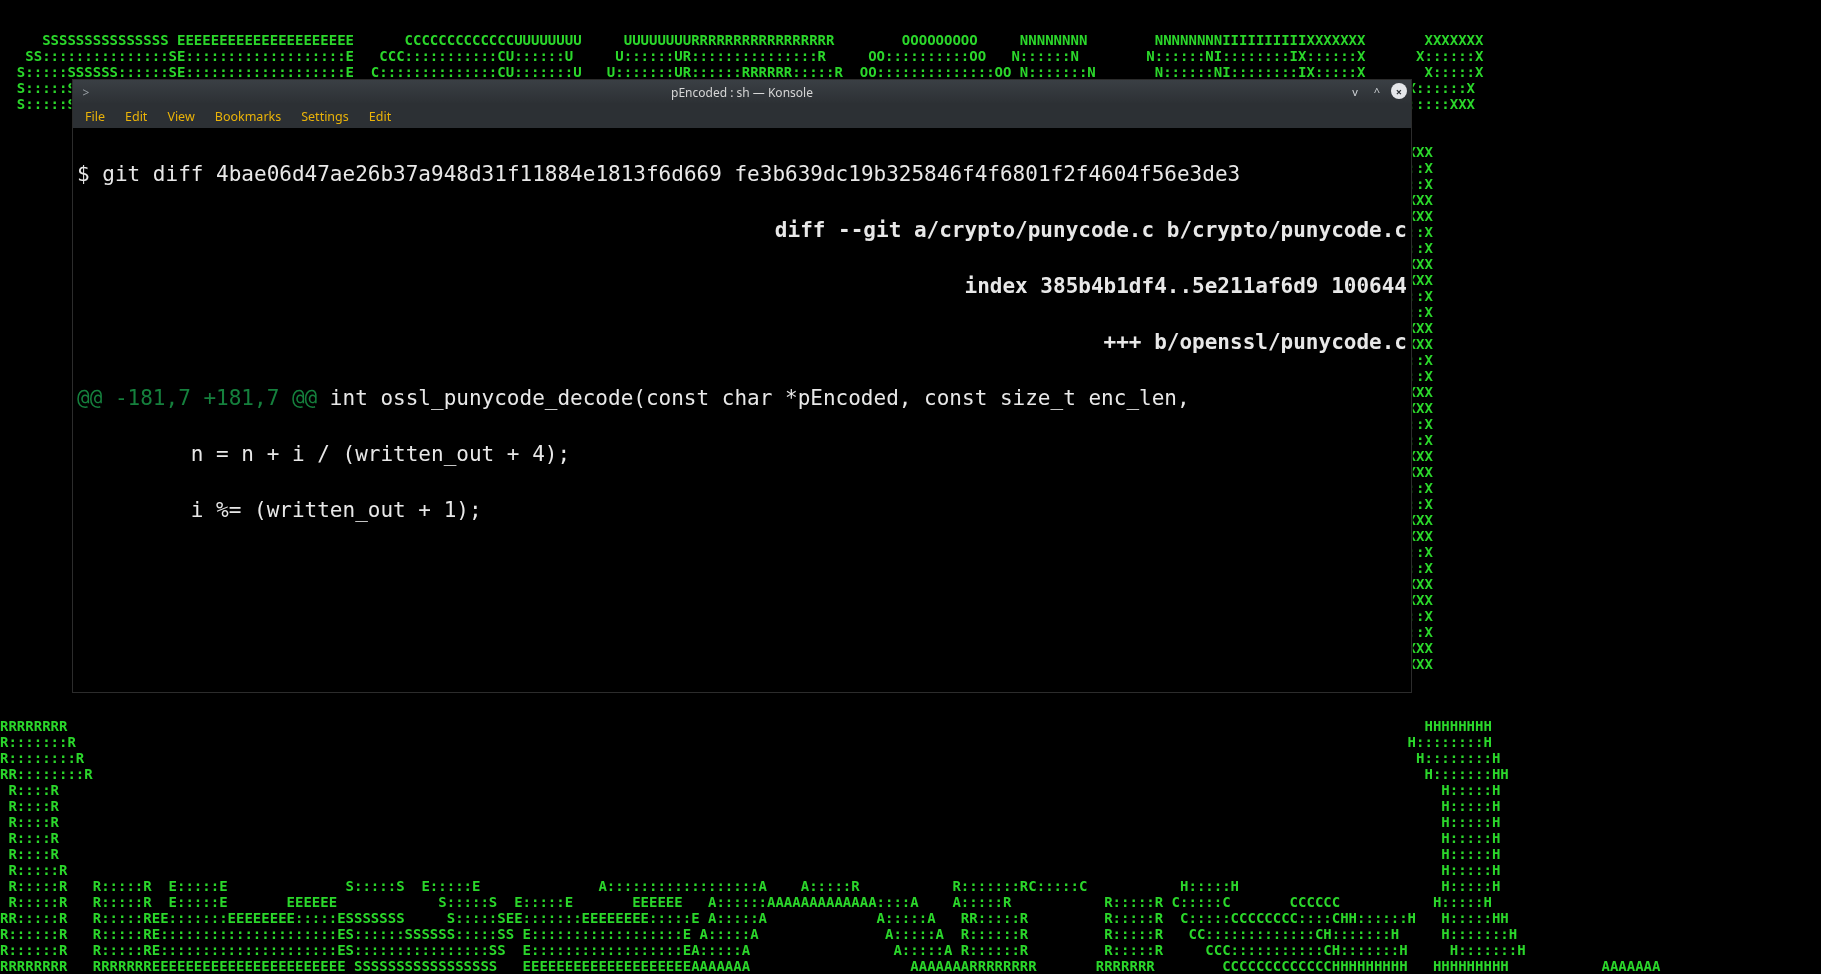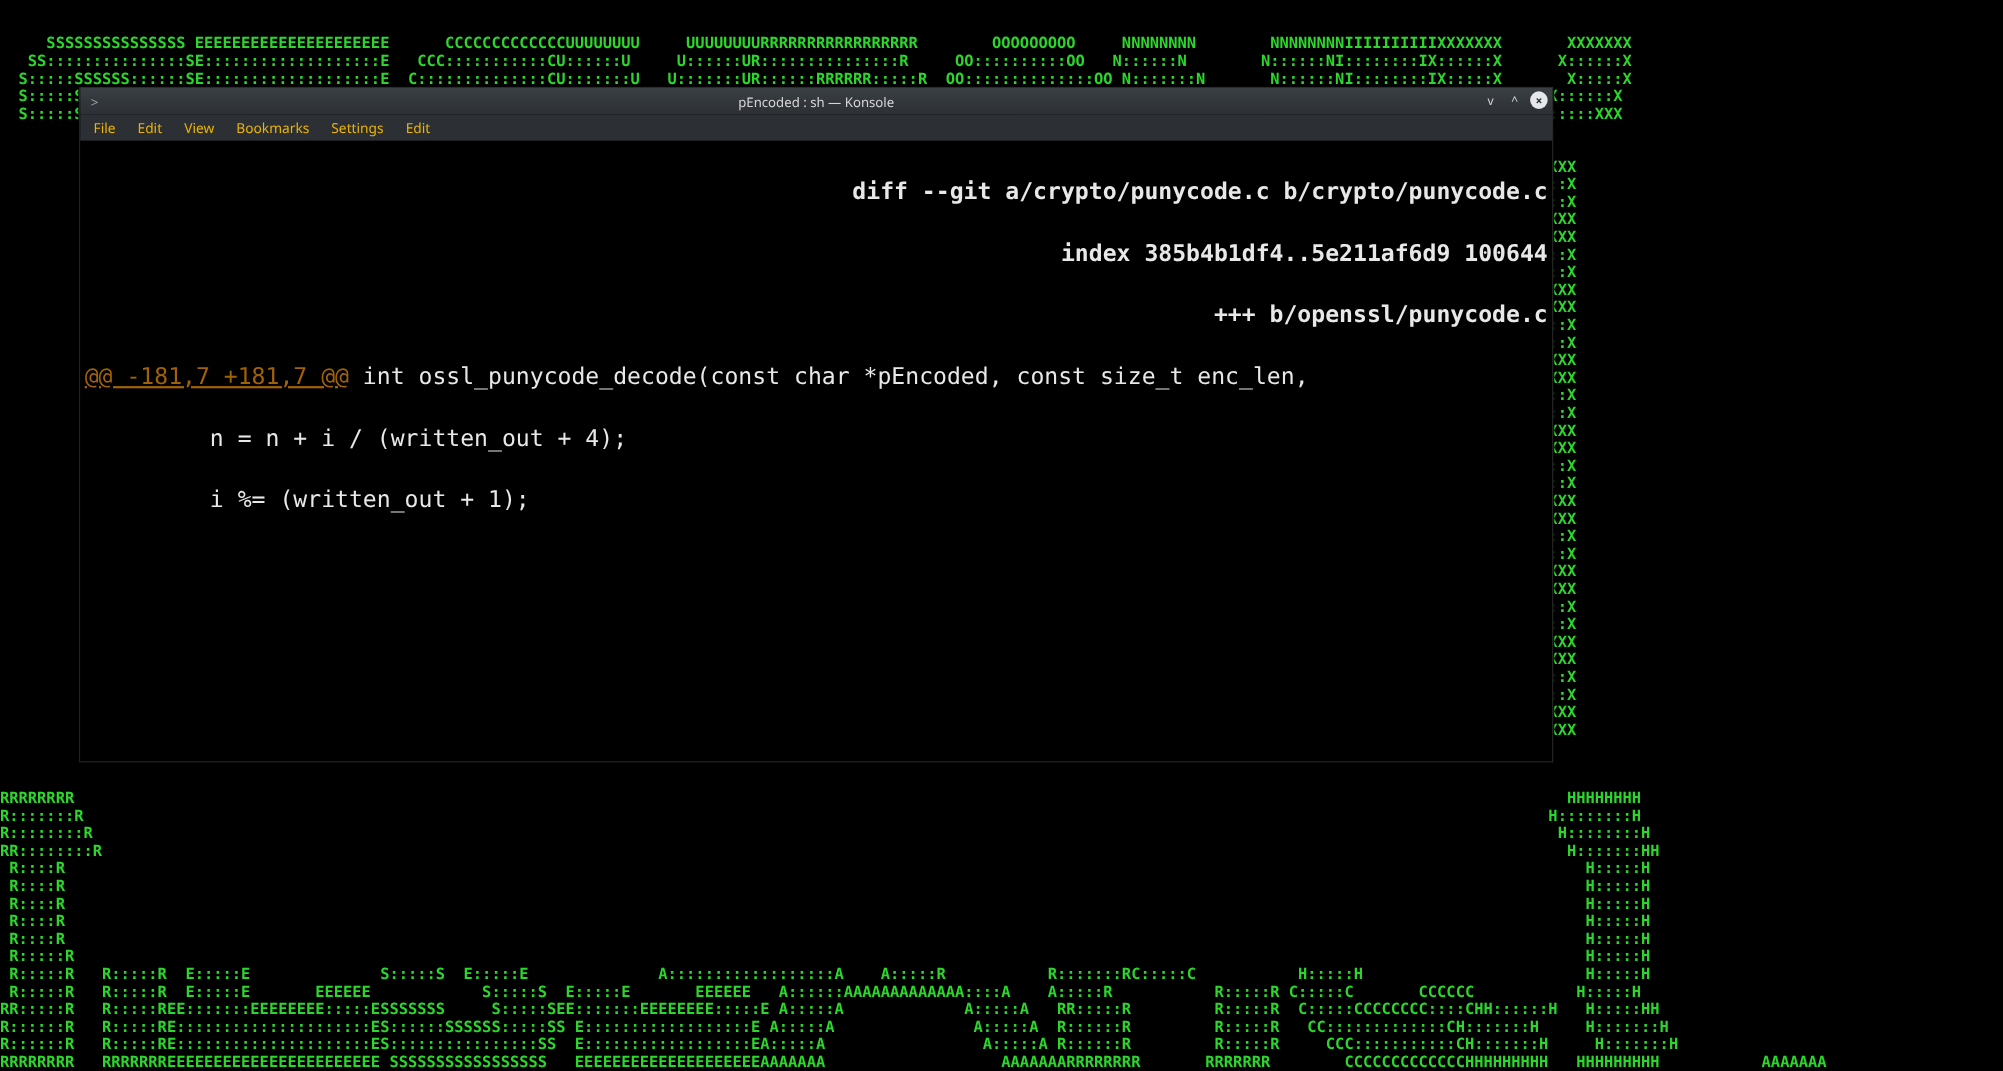--- a/index.html
+++ b/index.html
@@ -78,21 +78,21 @@
       font-size:21px;
       line-height:28px;
       color:#e8e8e8;
       font-family:"DejaVu Sans Mono","Liberation Mono","Courier New",monospace;
       white-space: pre;
       overflow:hidden;
       position:relative;
     }
     .t-line { white-space: pre; }
     .c-white { color:#e8e8e8; }
-    .c-cyan  { color:#a16207;text-decoration:underline; }
+    .c-cyan  { color:#15803d; }
     .c-red   { color:#d46a6a; }
     .c-bold  { font-weight:bold;text-align:right; }
   </style>
 </head>
 <body>
 
 <div class="matrix">
   <div id="matrix-top"><span class="matrix-row">     SSSSSSSSSSSSSSS EEEEEEEEEEEEEEEEEEEEE      CCCCCCCCCCCCCUUUUUUUU     UUUUUUUURRRRRRRRRRRRRRRRR        OOOOOOOOO     NNNNNNNN        NNNNNNNNIIIIIIIIIIXXXXXXX       XXXXXXX</span><span class="matrix-row">   SS:::::::::::::::SE:::::::::::::::::::E   CCC:::::::::::CU::::::U     U::::::UR:::::::::::::::R     OO::::::::::OO   N::::::N        N::::::NI::::::::IX::::::X      X::::::X</span><span class="matrix-row">  S:::::SSSSSS::::::SE:::::::::::::::::::E  C::::::::::::::CU:::::::U   U:::::::UR::::::RRRRRR:::::R  OO::::::::::::::OO N:::::::N       N::::::NI::::::::IX:::::X       X:::::X</span><span class="matrix-row">  S:::::S     SSSSSSSEE:::::::EEEEEEEEE:::E C::::::CCCCCCC:::CUU:::::U   U:::::UU RR:::::R     R:::::RO::::::OOO:::::::ON::::::::N      N::::::NII::::::IIX::::::X     X::::::X</span><span class="matrix-row">  S:::::S              E:::::E       EEEEEEC:::::C       CCCCCC U:::::U   U:::::U    R::::R     R:::::RO:::::O   O:::::ON:::::::::N     N::::::N  I::::I  XXX:::::X   X:::::XXX</span></div>
   <div id="matrix-mid"><span class="matrix-row">                                                                                                                                                                    X::XXX</span><span class="matrix-row">                                                                                                                                                                     X:::X</span><span class="matrix-row">                                                                                                                                                                   X:::::X</span><span class="matrix-row">                                                                                                                                                                     XXXXX</span><span class="matrix-row">                                                                                                                                                                    X::XXX</span><span class="matrix-row">                                                                                                                                                                     X:::X</span><span class="matrix-row">                                                                                                                                                                   X:::::X</span><span class="matrix-row">                                                                                                                                                                     XXXXX</span><span class="matrix-row">                                                                                                                                                                    X::XXX</span><span class="matrix-row">                                                                                                                                                                     X:::X</span><span class="matrix-row">                                                                                                                                                                   X:::::X</span><span class="matrix-row">                                                                                                                                                                     XXXXX</span><span class="matrix-row">                                                                                                                                                                    X::XXX</span><span class="matrix-row">                                                                                                                                                                     X:::X</span><span class="matrix-row">                                                                                                                                                                   X:::::X</span><span class="matrix-row">                                                                                                                                                                     XXXXX</span><span class="matrix-row">                                                                                                                                                                    X::XXX</span><span class="matrix-row">                                                                                                                                                                     X:::X</span><span class="matrix-row">                                                                                                                                                                   X:::::X</span><span class="matrix-row">                                                                                                                                                                     XXXXX</span><span class="matrix-row">                                                                                                                                                                    X::XXX</span><span class="matrix-row">                                                                                                                                                                     X:::X</span><span class="matrix-row">                                                                                                                                                                   X:::::X</span><span class="matrix-row">                                                                                                                                                                     XXXXX</span><span class="matrix-row">                                                                                                                                                                    X::XXX</span><span class="matrix-row">                                                                                                                                                                     X:::X</span><span class="matrix-row">                                                                                                                                                                   X:::::X</span><span class="matrix-row">                                                                                                                                                                     XXXXX</span><span class="matrix-row">                                                                                                                                                                    X::XXX</span><span class="matrix-row">                                                                                                                                                                     X:::X</span><span class="matrix-row">                                                                                                                                                                   X:::::X</span><span class="matrix-row">                                                                                                                                                                     XXXXX</span><span class="matrix-row">                                                                                                                                                                    X::XXX</span></div>
   <div id="matrix-bottom" style="position: absolute; bottom: 0px; left: 0px; right: 0px;"><span class="matrix-row">RRRRRRRR                                                                                                                                                                 HHHHHHHH</span><span class="matrix-row">R:::::::R                                                                                                                                                              H::::::::H</span><span class="matrix-row">R::::::::R                                                                                                                                                              H::::::::H</span><span class="matrix-row">RR::::::::R                                                                                                                                                              H:::::::HH</span><span class="matrix-row"> R::::R                                                                                                                                                                    H:::::H</span><span class="matrix-row"> R::::R                                                                                                                                                                    H:::::H</span><span class="matrix-row"> R::::R                                                                                                                                                                    H:::::H</span><span class="matrix-row"> R::::R                                                                                                                                                                    H:::::H</span><span class="matrix-row"> R::::R                                                                                                                                                                    H:::::H</span><span class="matrix-row"> R:::::R                                                                                                                                                                   H:::::H</span><span class="matrix-row"> R:::::R   R:::::R  E:::::E              S:::::S  E:::::E              A::::::::::::::::::A    A:::::R           R:::::::RC:::::C           H:::::H                        H:::::H</span><span class="matrix-row"> R:::::R   R:::::R  E:::::E       EEEEEE            S:::::S  E:::::E       EEEEEE   A::::::AAAAAAAAAAAAA::::A    A:::::R           R:::::R C:::::C       CCCCCC           H:::::H</span><span class="matrix-row">RR:::::R   R:::::REE:::::::EEEEEEEE:::::ESSSSSSS     S:::::SEE:::::::EEEEEEEE:::::E A:::::A             A:::::A   RR:::::R         R:::::R  C:::::CCCCCCCC::::CHH::::::H   H:::::HH</span><span class="matrix-row">R::::::R   R:::::RE:::::::::::::::::::::ES::::::SSSSSS:::::SS E::::::::::::::::::E A:::::A               A:::::A  R::::::R         R:::::R   CC:::::::::::::CH:::::::H     H:::::::H</span><span class="matrix-row">R::::::R   R:::::RE:::::::::::::::::::::ES::::::::::::::::SS  E::::::::::::::::::EA:::::A                 A:::::A R::::::R         R:::::R     CCC:::::::::::CH:::::::H     H:::::::H</span><span class="matrix-row">RRRRRRRR   RRRRRRREEEEEEEEEEEEEEEEEEEEEEE SSSSSSSSSSSSSSSSS   EEEEEEEEEEEEEEEEEEEEAAAAAAA                   AAAAAAARRRRRRRR       RRRRRRR        CCCCCCCCCCCCCHHHHHHHHH   HHHHHHHHH           AAAAAAA</span></div>
@@ -110,20 +110,21 @@
   </div>
   <div class="menubar">
     <div class="item">File</div>
     <div class="item">Edit</div>
     <div class="item">View</div>
     <div class="item">Bookmarks</div>
     <div class="item">Settings</div>
     <div class="item">Edit</div>
   </div>
   <div class="term">
+<div class="t-line"><span class="c-white">$ </span><span class="c-white">git diff 4bae06d47ae26b37a948d31f11884e1813f6d669 fe3b639dc19b325846f4f6801f2f4604f56e3de3</span></div>
 <div class="t-line c-white c-bold">diff --git a/crypto/punycode.c b/crypto/punycode.c</div>
 <div class="t-line c-white c-bold">index 385b4b1df4..5e211af6d9 100644</div>
 <div class="t-line c-white c-bold">+++ b/openssl/punycode.c</div>
 <div class="t-line"><span class="c-cyan">@@ -181,7 +181,7 @@</span><span class="c-white"> int ossl_punycode_decode(const char *pEncoded, const size_t enc_len,</span></div>
 <div class="t-line c-white">         n = n + i / (written_out + 4);</div>
 <div class="t-line c-white">         i %= (written_out + 1);</div>
 <div class="t-line c-white"> </div>
 
 
 

